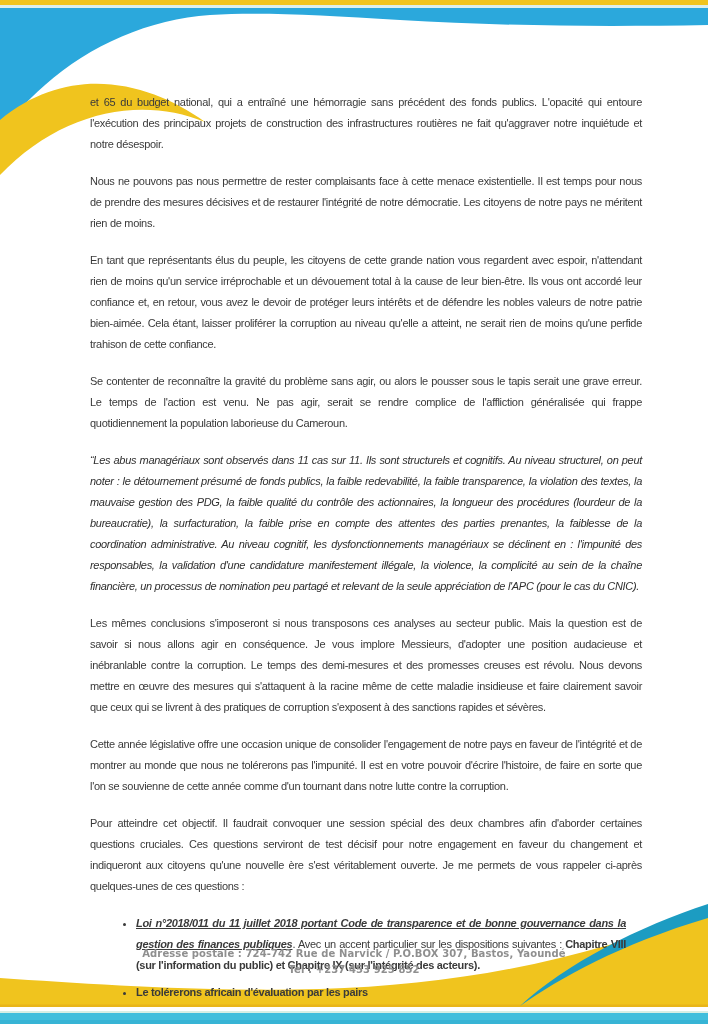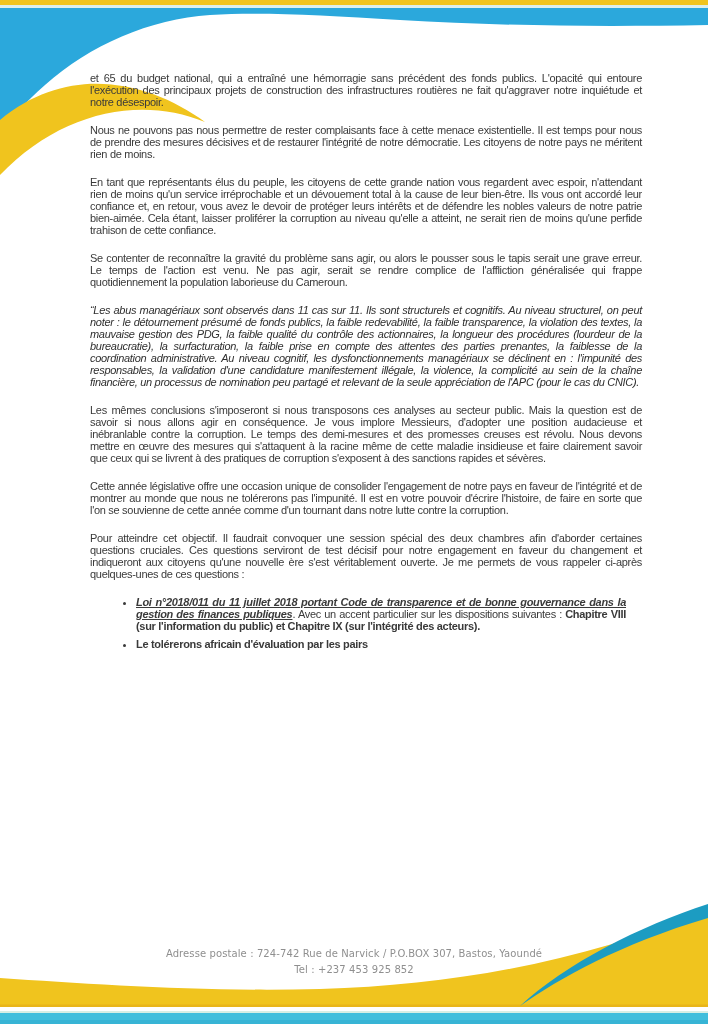--- a/index.html
+++ b/index.html
@@ -14,24 +14,24 @@
     position:absolute;inset:0;
     background:#ffffff;
   }
   .deco{position:absolute;left:0;pointer-events:none;}
   .deco.top{top:0;}
   .deco.bottom{bottom:0;}
   .content{
     position:absolute;
     left:90px;
     width:552px;
-    top:72px;
+    top:92px;
     color:#3a3a3a;
     font-size:11px;
-    line-height:12px;
+    line-height:21px;
     letter-spacing:-0.3px;
     text-align:justify;
   }
   .content p{margin:0 0 16px 0;}
   .quote{
     font-weight:normal;
     font-style:italic;
     color:#2f2f2f;
   }
   ul.questions{
@@ -51,20 +51,21 @@
     position:absolute;
     left:0;right:0;
     top:946px;
     text-align:center;
     font-family:"DejaVu Sans", sans-serif;
     font-size:10px;
     line-height:16px;
     color:#8f8f8f;
     z-index:5;
     letter-spacing:0.1px;
+    font-weight:bold;
   }
   .footer .email{text-decoration:underline;}
 </style>
 </head>
 <body>
 
 <div class="page">
 
   <svg class="deco top" width="708" height="230" viewBox="0 0 708 230">
     <rect x="0" y="0" width="708" height="5" fill="#F0C41E"></rect>

